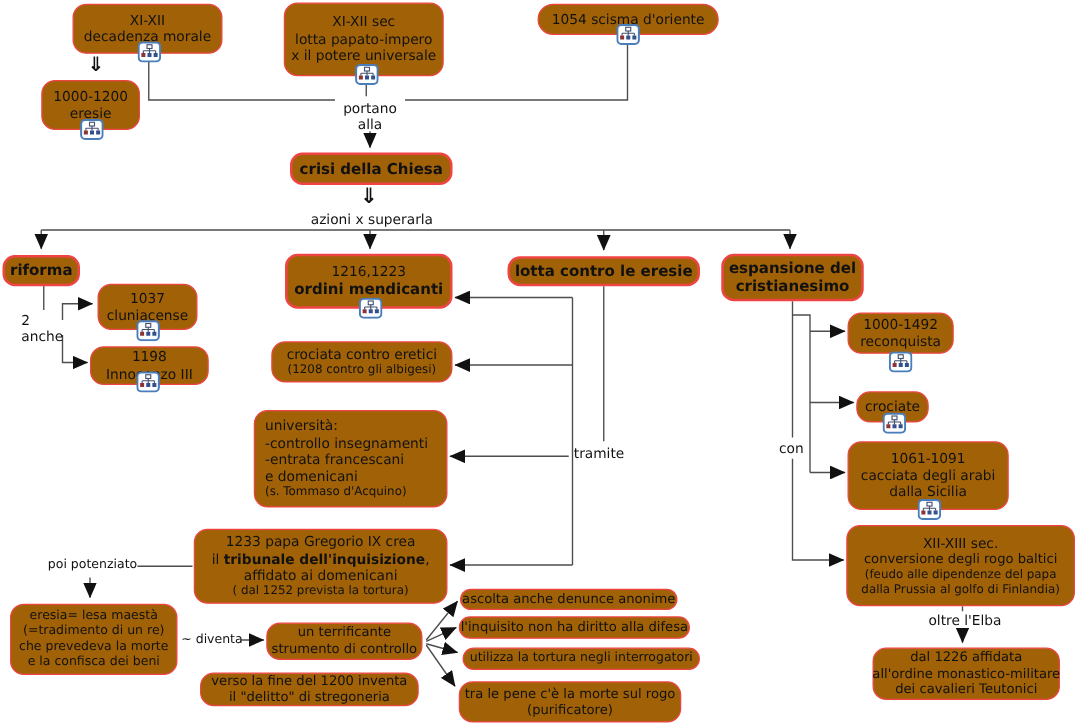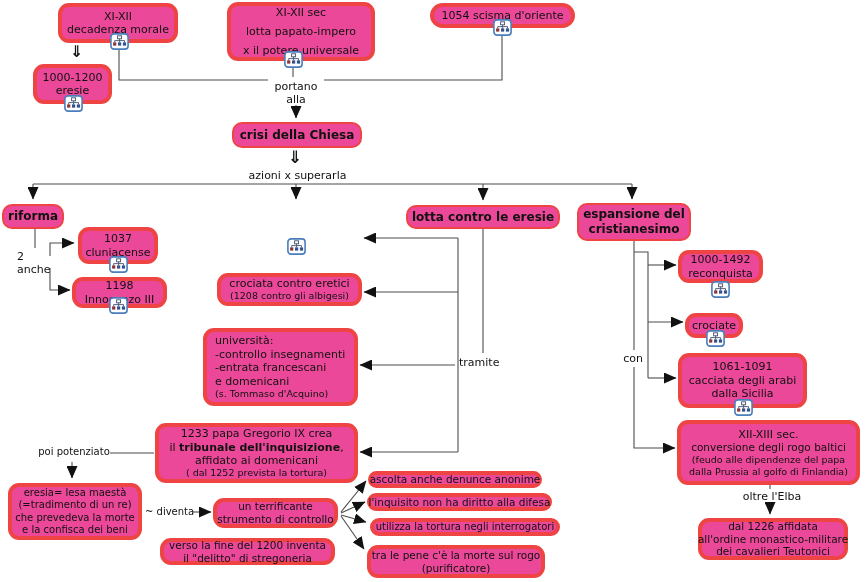--- a/index.html
+++ b/index.html
@@ -1,19 +1,19 @@
 <!DOCTYPE html>
 <html><head>
 <meta charset="utf-8">
 <style>
   html,body{margin:0;padding:0;background:#fff;}
   #stage{position:relative;width:868px;height:582px;background:#fff;
          font-family:"DejaVu Sans", sans-serif;color:#111;overflow:hidden;}
   svg.wires{position:absolute;left:0;top:0;z-index:0;}
-  .box{position:absolute;background:#ec4899;border:4px solid #ef4444;border-radius:11px;
+  .box{position:absolute;background:#a16207;border:1px solid #ef4444;border-radius:11px;
        display:flex;flex-direction:column;justify-content:center;align-items:center;
        font-size:11px;line-height:1.22;text-align:center;box-sizing:border-box;z-index:2;}
   .box span{white-space:nowrap;}
   .box.main{border-width:2.3px;border-radius:10px;font-weight:bold;font-size:12px;}
   .box.leftalign{align-items:flex-start;text-align:left;padding-left:8px;}
   .sm{font-size:9.5px;}
   .t10{font-size:10px;}
   .t105{font-size:10.5px;}
   .normline{font-weight:normal;font-size:11px;}
   .lbl{position:absolute;font-size:11px;line-height:1.2;text-align:center;z-index:1;white-space:nowrap;}
@@ -90,41 +90,45 @@
   </svg>
 
   <div class="box" style="left:58px;top:3px;width:120px;height:40px;">
     <span>XI-XII</span>
     <span>decadenza morale</span>
   </div>
   <div class="box" style="left:33px;top:64px;width:79px;height:40px;">
     <span>1000-1200</span>
     <span>eresie</span>
   </div>
-  <div class="box" style="left:227px;top:2px;width:148px;height:59px;justify-content:space-between;">
+  <div class="box" style="left:227px;top:2px;width:128px;height:59px;">
     <span>XI-XII sec</span>
     <span>lotta papato-impero</span>
     <span>x il potere universale</span>
   </div>
   <div class="box" style="left:430px;top:3px;width:145px;height:25px;border-radius:13px;">
     <span>1054 scisma d'oriente</span>
   </div>
   <div class="box main" style="left:232px;top:122px;width:130px;height:26px;">
     <span>crisi della Chiesa</span>
   </div>
   <div class="box main" style="left:2px;top:204px;width:62px;height:25px;">
     <span>riforma</span>
   </div>
   <div class="box" style="left:78px;top:227px;width:80px;height:37px;">
     <span>1037</span>
     <span>cluniacense</span>
   </div>
   <div class="box" style="left:72px;top:277px;width:95px;height:31px;">
     <span>1198</span>
     <span>Innocenzo III</span>
+  </div>
+  <div class="box main" style="left:228px;top:203px;width:134px;height:44px;">
+    <span class="normline">1216,1223</span>
+    <span>ordini mendicanti</span>
   </div>
   <div class="box" style="left:217px;top:273px;width:145px;height:33px;">
     <span>crociata contro eretici</span>
     <span class="sm">(1208 contro gli albigesi)</span>
   </div>
   <div class="box main" style="left:406px;top:205px;width:154px;height:24px;">
     <span>lotta contro le eresie</span>
   </div>
   <div class="box main" style="left:577px;top:203px;width:114px;height:38px;">
     <span>espansione del</span>

